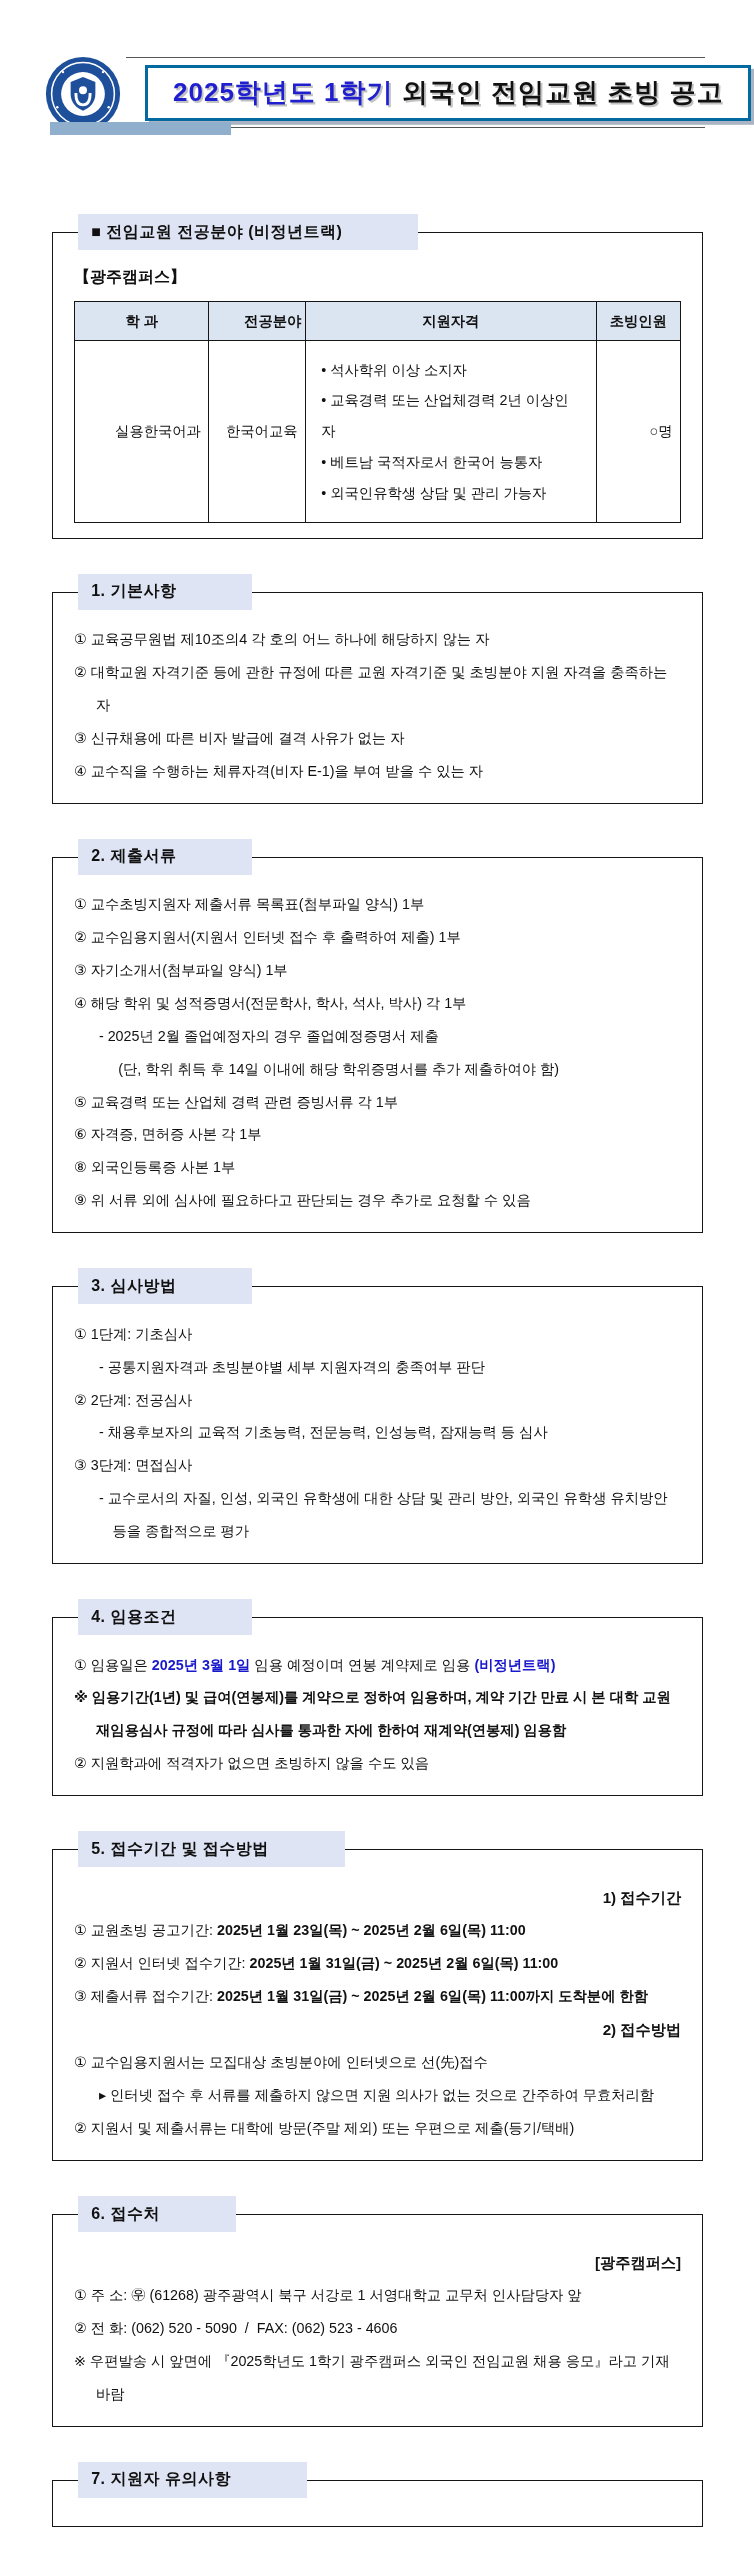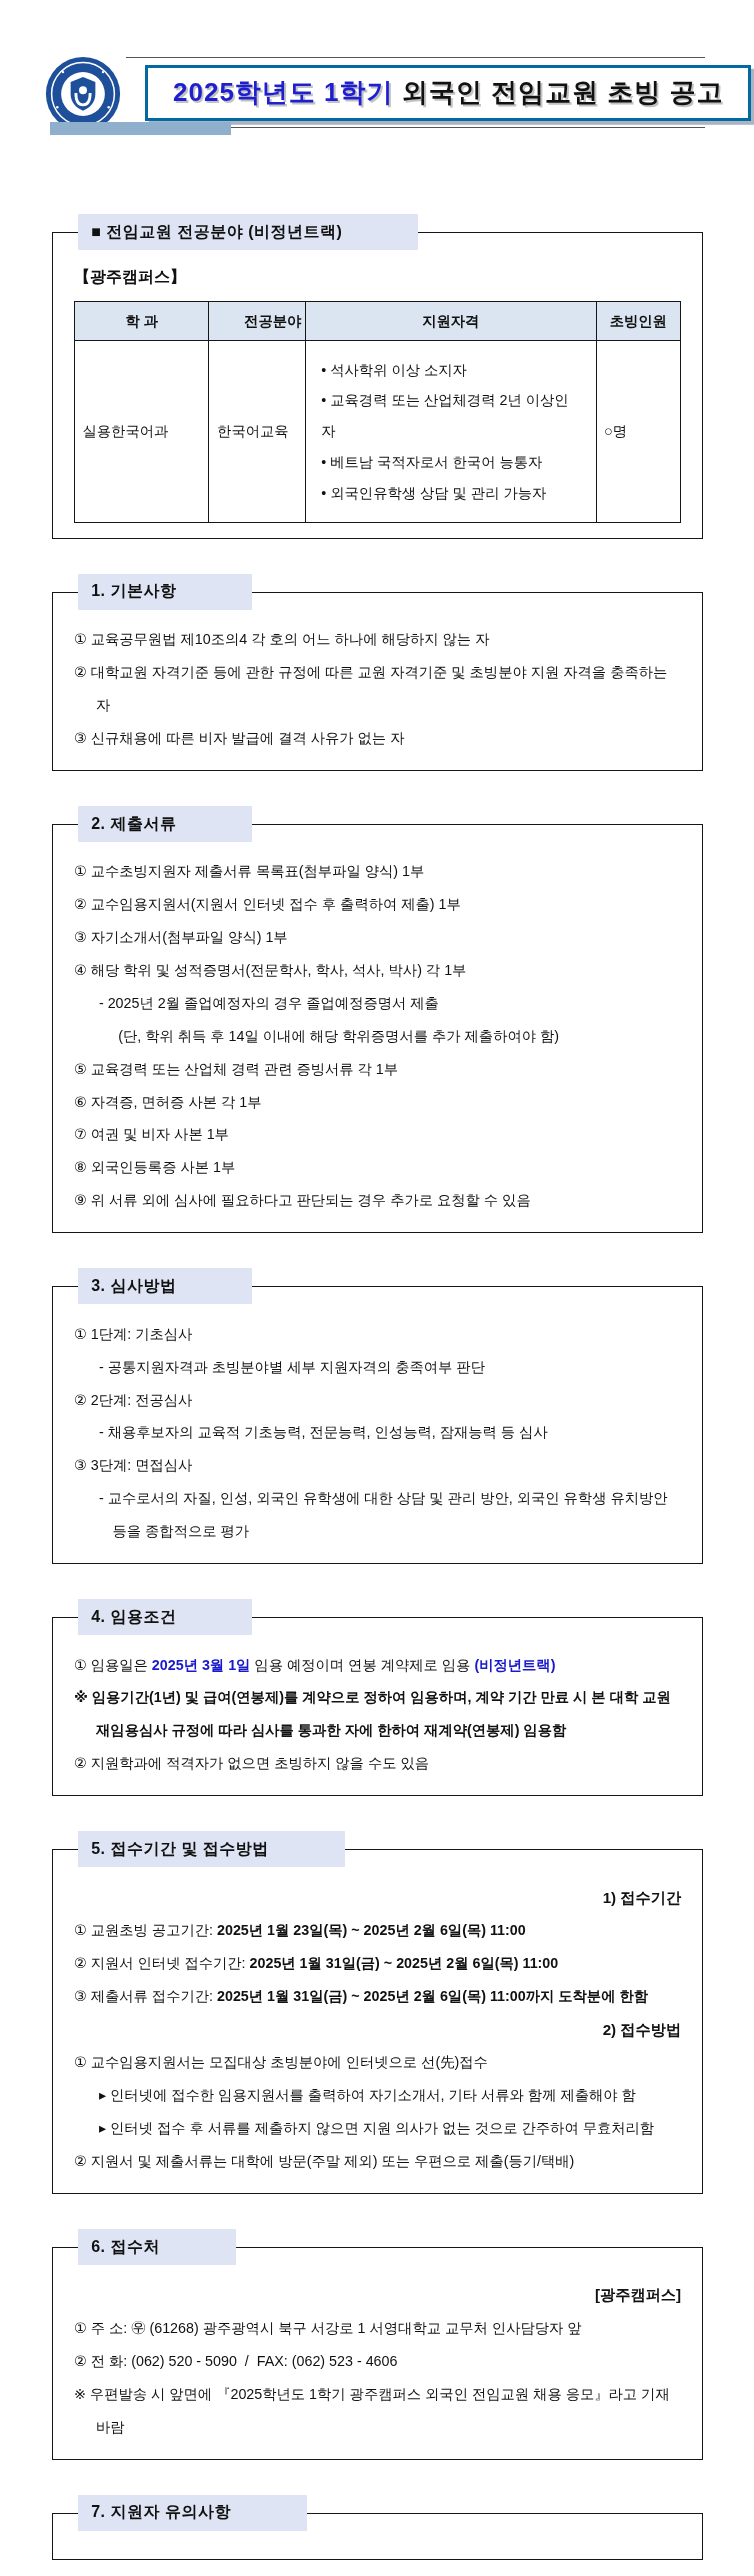--- a/index.html
+++ b/index.html
@@ -42,21 +42,21 @@
   .subhead { font-weight:bold; font-size:15.2px; line-height:2.2;text-align:right; }
   .campus-label { font-weight:bold; font-size:16px; margin:3.8px 0 9.5px 0; }
 
   
   .spec-table { width:100%; border-collapse:collapse; margin-top:13px;
     border-top:1.9px solid #161616; border-bottom:1.9px solid #161616; }
   .spec-table th {
     background:#dbe4f1; border:1px solid #161616; border-bottom:1.9px solid #161616;
     font-size:14.3px; font-weight:bold; padding:9.5px 3.8px;
   }
-  .spec-table td { border:1px solid #161616; font-size:14.3px; padding:11.4px 7.6px; text-align:left; vertical-align:middle; }
+  .spec-table td { border:1px solid #161616; font-size:14.3px; padding:11.4px 7.6px; text-align:right; vertical-align:middle; }
   .spec-table td.quals { text-align:left; padding:13.3px 15.2px; line-height:2.15; }
   .col-dept  { width:126px; }
   .col-major { width:88px;text-align:right;  }
   .col-count { width:76px;  }
 </style>
 </head>
 <body>
 
 <div class="page">
 
@@ -107,33 +107,33 @@
         </tr>
       </tbody>
     </table>
   </div>
 
   <div class="sec">
     <div class="pill">1. 기본사항</div>
     <div class="line hang">① 교육공무원법 제10조의4 각 호의 어느 하나에 해당하지 않는 자</div>
     <div class="line hang">② 대학교원 자격기준 등에 관한 규정에 따른 교원 자격기준 및 초빙분야 지원 자격을 충족하는 자</div>
     <div class="line hang">③ 신규채용에 따른 비자 발급에 결격 사유가 없는 자</div>
+    <div class="line hang">④ 교수직을 수행하는 체류자격(비자 E-1)을 부여 받을 수 있는 자</div>
   </div>
 
   <div class="sec">
     <div class="pill">2. 제출서류</div>
     <div class="line hang">① 교수초빙지원자 제출서류 목록표(첨부파일 양식) 1부</div>
     <div class="line hang">② 교수임용지원서(지원서 인터넷 접수 후 출력하여 제출) 1부</div>
     <div class="line hang">③ 자기소개서(첨부파일 양식) 1부</div>
     <div class="line hang">④ 해당 학위 및 성적증명서(전문학사, 학사, 석사, 박사) 각 1부</div>
     <div class="line ind1">- 2025년 2월 졸업예정자의 경우 졸업예정증명서 제출</div>
     <div class="line ind2">(단, 학위 취득 후 14일 이내에 해당 학위증명서를 추가 제출하여야 함)</div>
     <div class="line hang">⑤ 교육경력 또는 산업체 경력 관련 증빙서류 각 1부</div>
     <div class="line hang">⑥ 자격증, 면허증 사본 각 1부</div>
-    <div class="line hang">⑦ 여권 및 비자 사본 1부</div>
     <div class="line hang">⑧ 외국인등록증 사본 1부</div>
     <div class="line hang">⑨ 위 서류 외에 심사에 필요하다고 판단되는 경우 추가로 요청할 수 있음</div>
   </div>
 
   <div class="sec">
     <div class="pill">3. 심사방법</div>
     <div class="line hang">① 1단계: 기초심사</div>
     <div class="line ind1">- 공통지원자격과 초빙분야별 세부 지원자격의 충족여부 판단</div>
     <div class="line hang">② 2단계: 전공심사</div>
     <div class="line ind1">- 채용후보자의 교육적 기초능력, 전문능력, 인성능력, 잠재능력 등 심사</div>
@@ -149,21 +149,20 @@
   </div>
 
   <div class="sec">
     <div class="pill">5. 접수기간 및 접수방법</div>
     <div class="line subhead">1) 접수기간</div>
     <div class="line hang"><span>① 교원초빙 공고기간: </span><span class="bold">2025년 1월 23일(목) ~ 2025년 2월 6일(목) 11:00</span></div>
     <div class="line hang"><span>② 지원서 인터넷 접수기간: </span><span class="bold">2025년 1월 31일(금) ~ 2025년 2월 6일(목) 11:00</span></div>
     <div class="line hang"><span>③ 제출서류 접수기간: </span><span class="bold">2025년 1월 31일(금) ~ 2025년 2월 6일(목) 11:00까지 도착분에 한함</span></div>
     <div class="line subhead">2) 접수방법</div>
     <div class="line hang">① 교수임용지원서는 모집대상 초빙분야에 인터넷으로 선(先)접수</div>
-    <div class="line ind1">▸ 인터넷에 접수한 임용지원서를 출력하여 자기소개서, 기타 서류와 함께 제출해야 함</div>
     <div class="line ind1">▸ 인터넷 접수 후 서류를 제출하지 않으면 지원 의사가 없는 것으로 간주하여 무효처리함</div>
     <div class="line hang">② 지원서 및 제출서류는 대학에 방문(주말 제외) 또는 우편으로 제출(등기/택배)</div>
   </div>
 
   <div class="sec">
     <div class="pill">6. 접수처</div>
     <div class="line subhead">[광주캠퍼스]</div>
     <div class="line hang">① 주 소: ㉾ (61268) 광주광역시 북구 서강로 1 서영대학교 교무처 인사담당자 앞</div>
     <div class="line hang">② 전 화: (062) 520 - 5090  /  FAX: (062) 523 - 4606</div>
     <div class="line hang">※ 우편발송 시 앞면에 『2025학년도 1학기 광주캠퍼스 외국인 전임교원 채용 응모』라고 기재바람</div>

